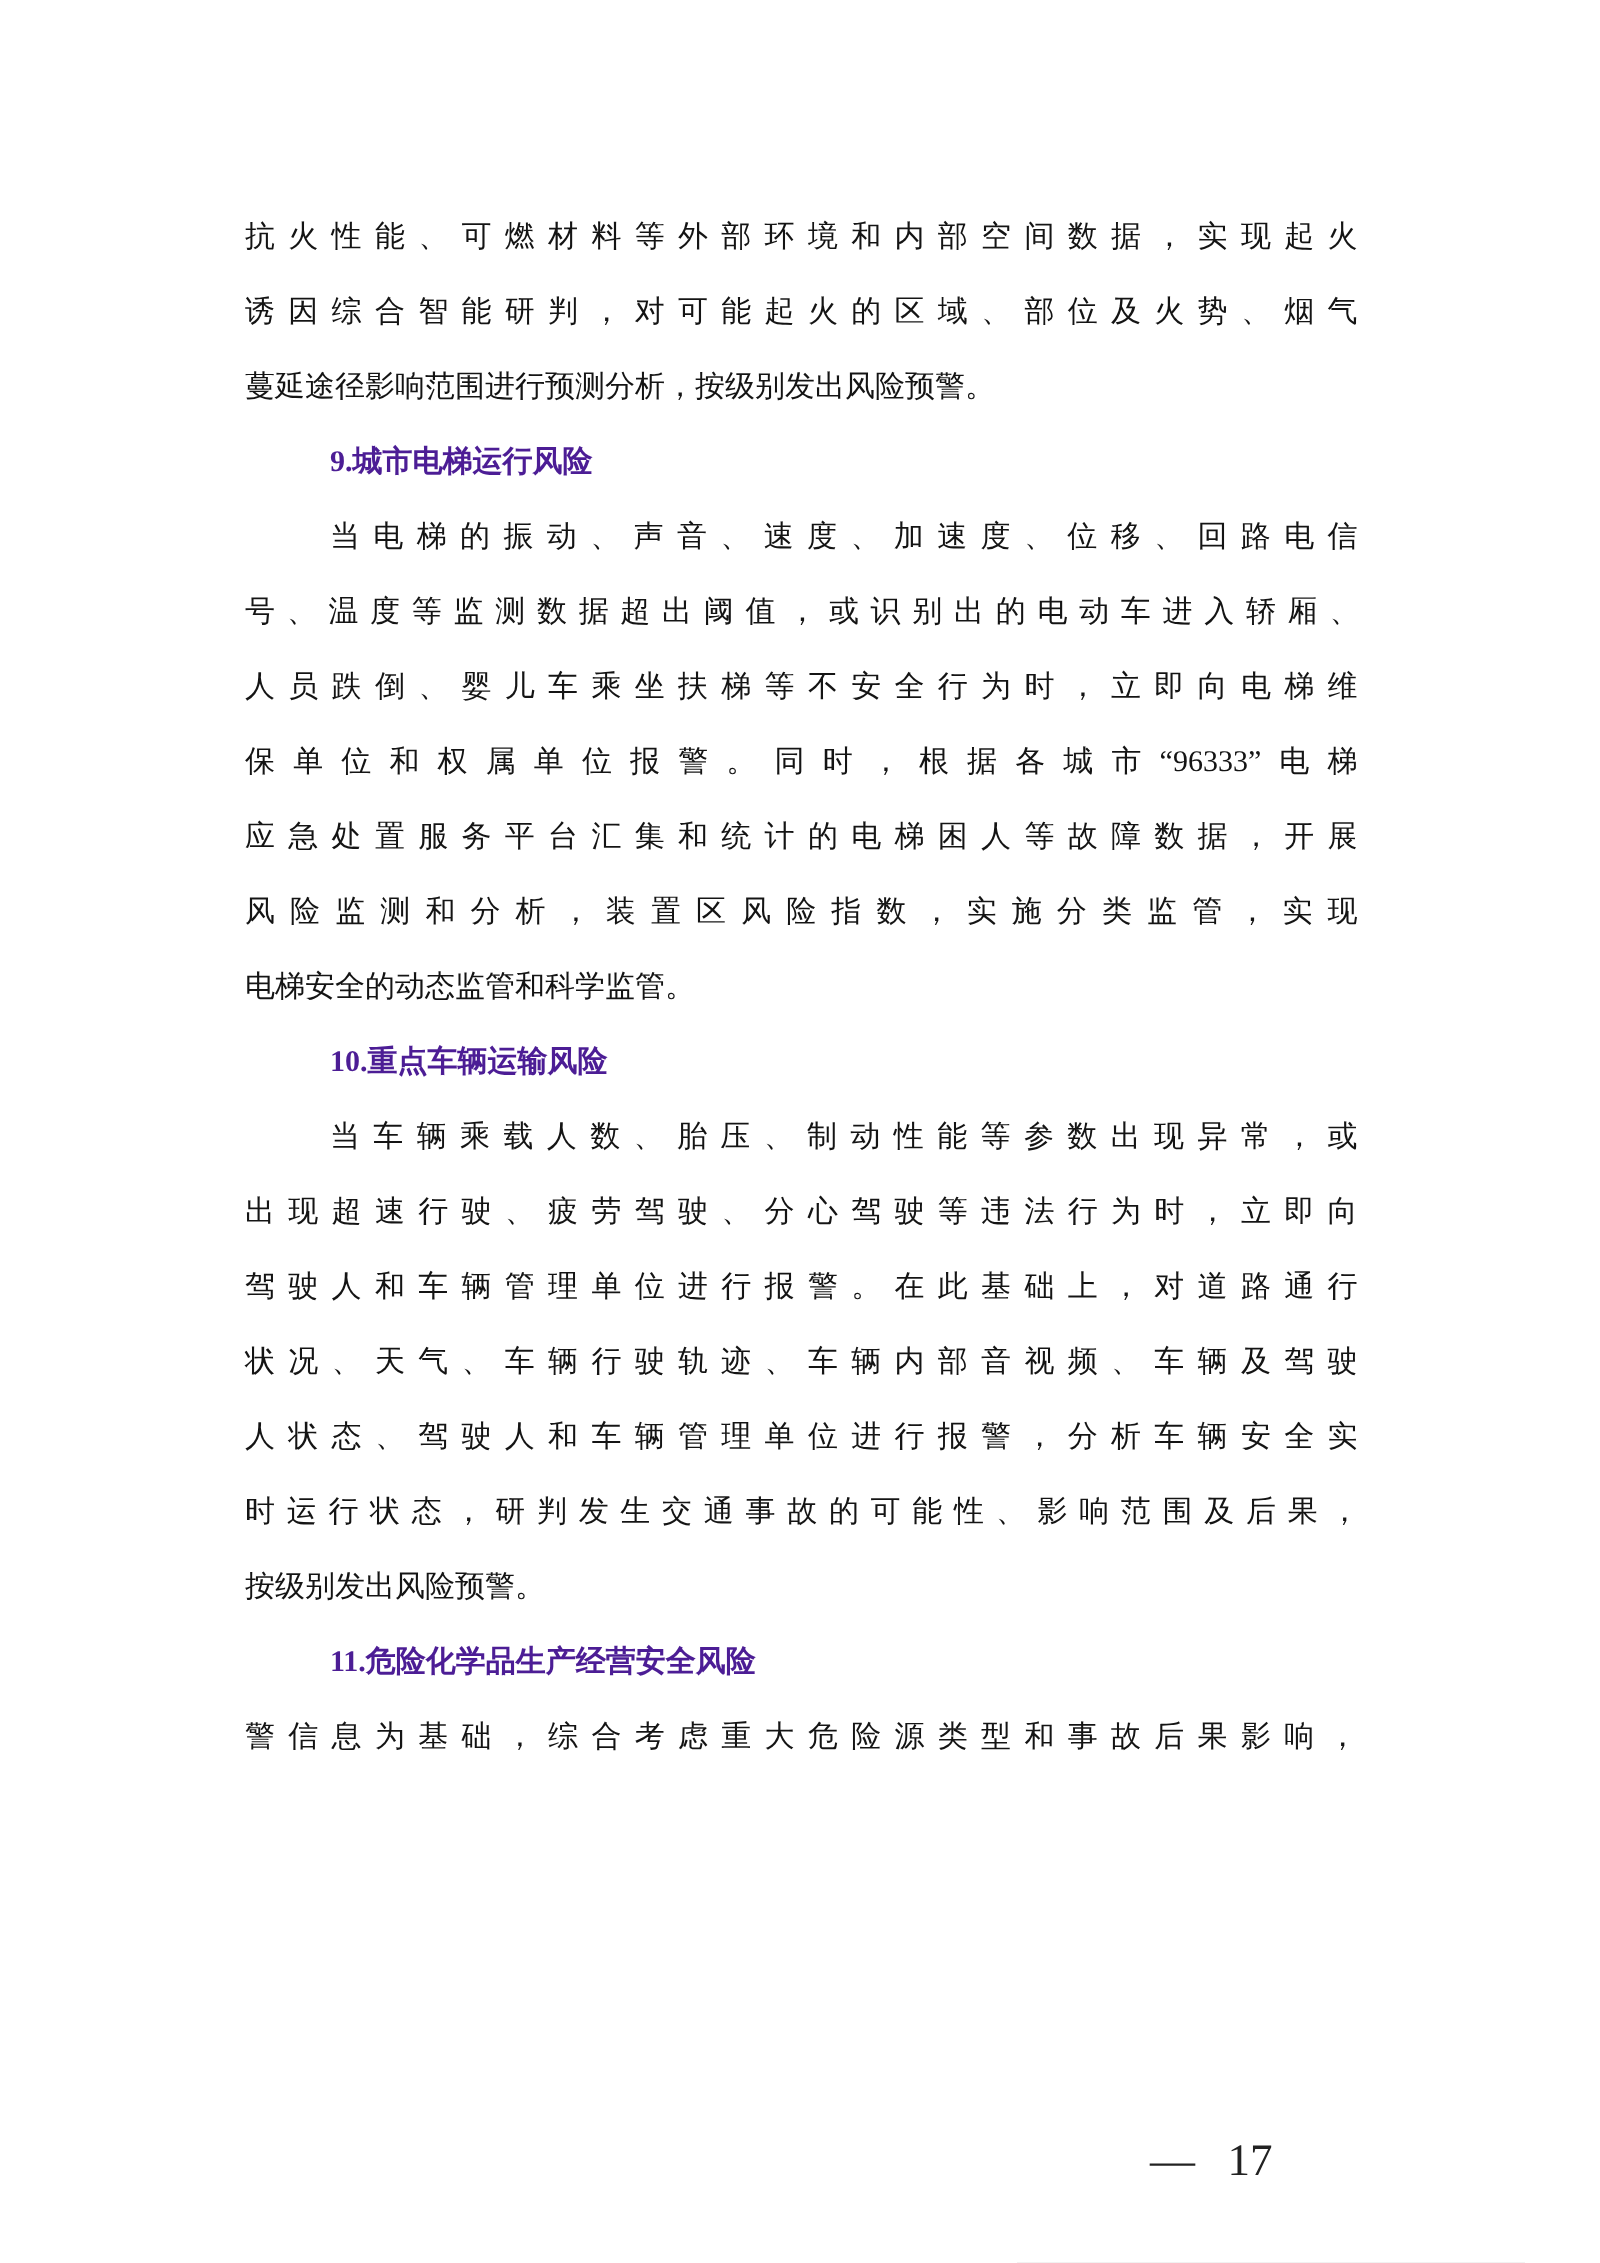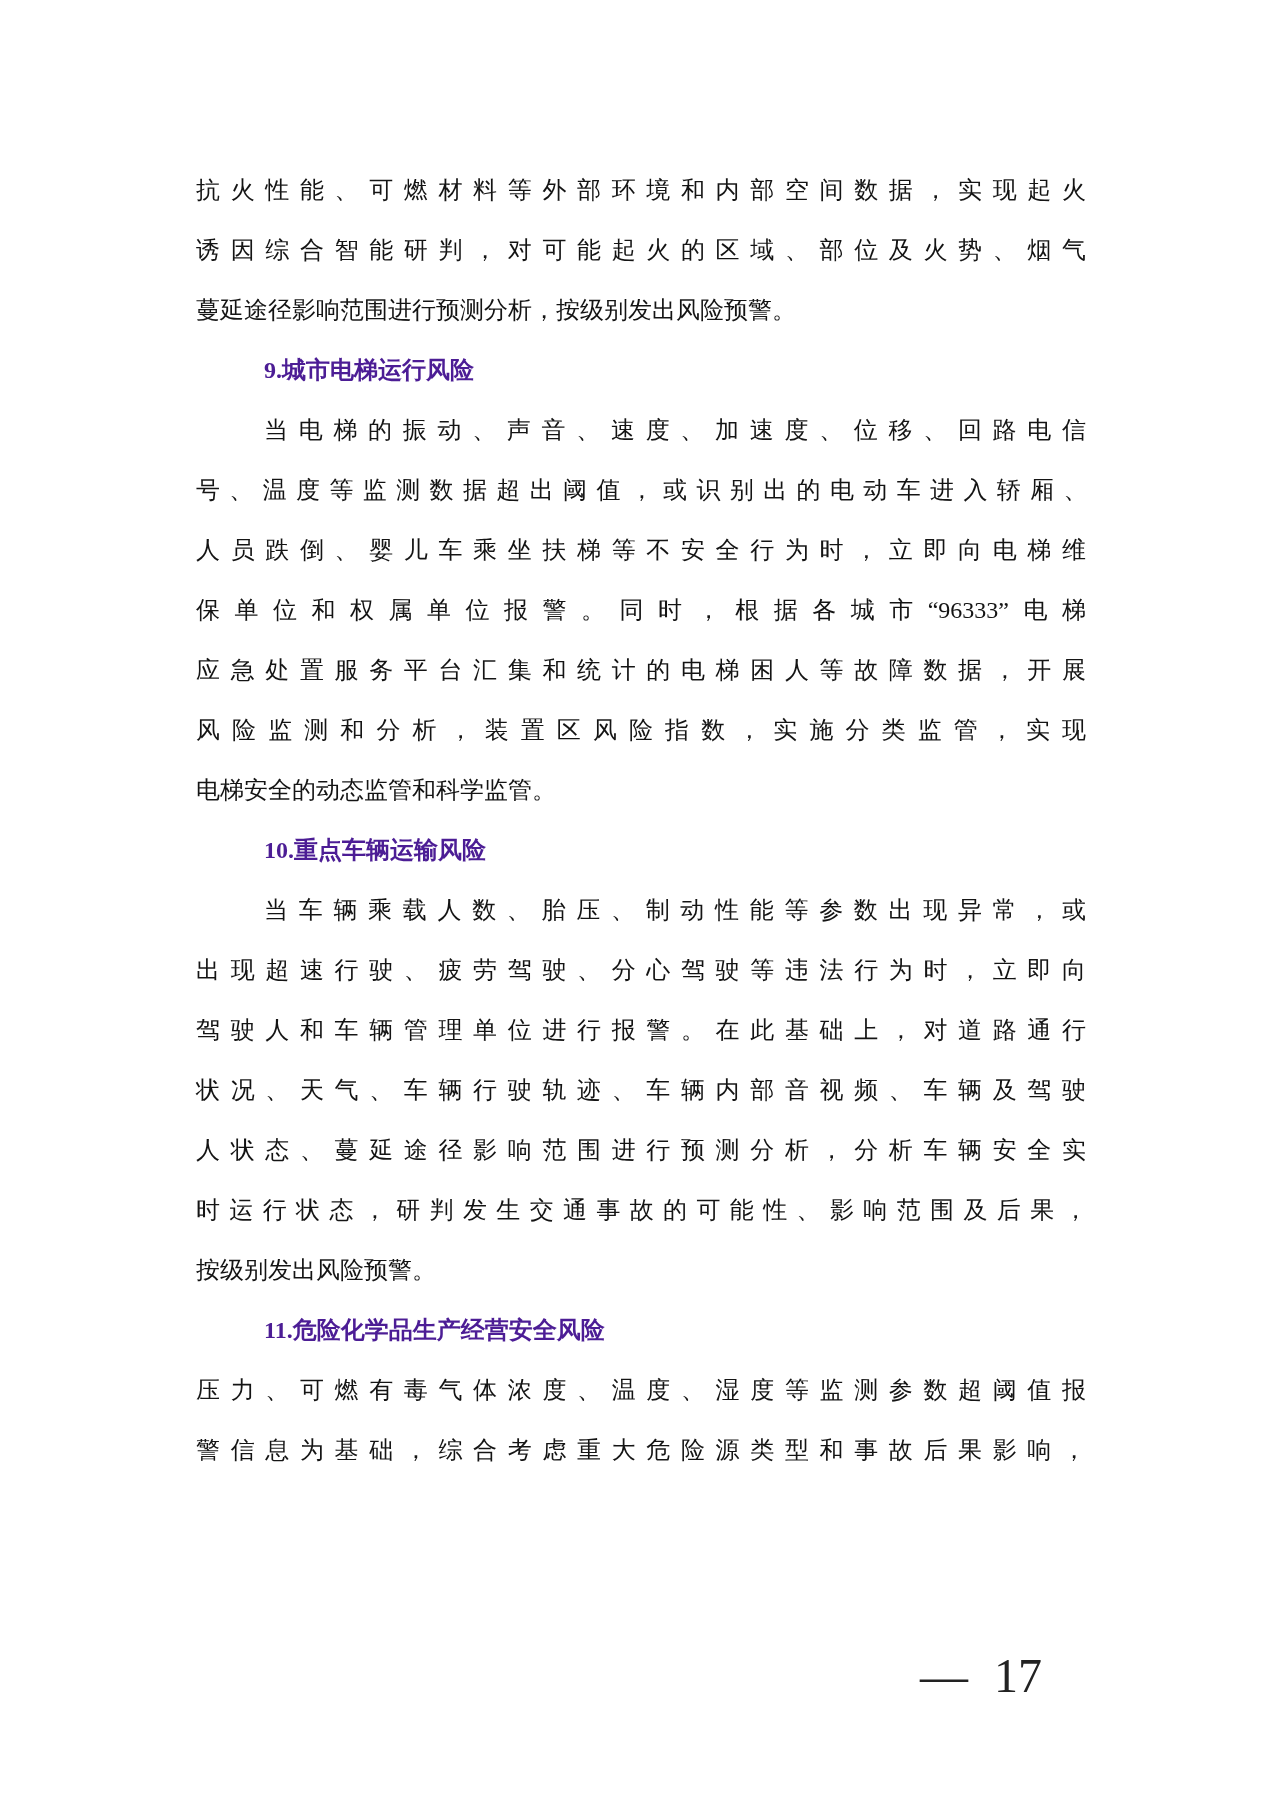--- a/index.html
+++ b/index.html
@@ -41,22 +41,22 @@
   .heading {
     font-weight: 700;
     color: #4c1d95;
     text-indent: 68px;
     text-align: left;
     text-align-last: left;
   }
   .page-footer {
     position: absolute;
     left: 920px;
-    top: 1652px;
-    font-size: 48px;
+    top: 1704px;
+    font-size: 36px;
     line-height: 48px;
     color: #222222;
     white-space: nowrap;
     text-align: right;
   }
   .page-footer .dash { margin-right: 26px; }
 </style>
 </head>
 <body>
 
@@ -81,29 +81,28 @@
       <div class="line end">电梯安全的动态监管和科学监管。</div>
     </div>
 
     <div class="line heading">10.重点车辆运输风险</div>
 
     <div class="para">
       <div class="line fill indent">当车辆乘载人数、胎压、制动性能等参数出现异常，或</div>
       <div class="line fill">出现超速行驶、疲劳驾驶、分心驾驶等违法行为时，立即向</div>
       <div class="line fill">驾驶人和车辆管理单位进行报警。在此基础上，对道路通行</div>
       <div class="line fill">状况、天气、车辆行驶轨迹、车辆内部音视频、车辆及驾驶</div>
-      <div class="line fill">人状态、蔓延途径影响范围进行预测分析，分析车辆安全实</div>
+      <div class="line fill">人状态、驾驶人和车辆管理单位进行报警，分析车辆安全实</div>
       <div class="line fill tight">时运行状态，研判发生交通事故的可能性、影响范围及后果，</div>
       <div class="line end">按级别发出风险预警。</div>
     </div>
 
     <div class="line heading">11.危险化学品生产经营安全风险</div>
 
     <div class="para">
-      <div class="line fill">压力、可燃有毒气体浓度、温度、湿度等监测参数超阈值报</div>
       <div class="line fill">警信息为基础，综合考虑重大危险源类型和事故后果影响，</div>
     </div>
 
   </div>
 
   <div class="page-footer">
     <span class="dash">—</span><span>17</span>
   </div>
 </div>
 

